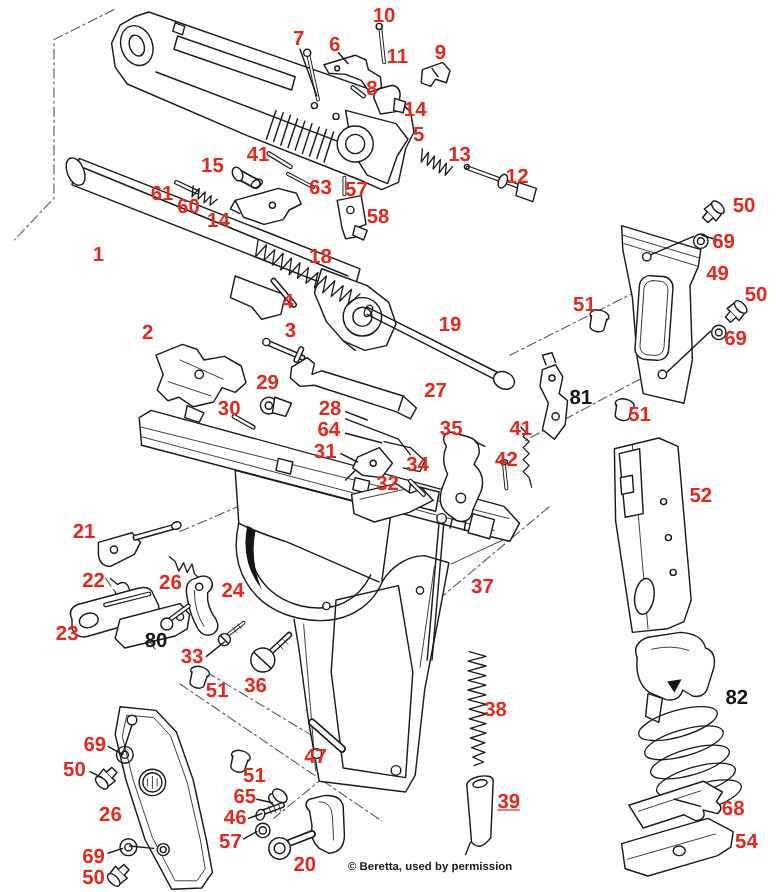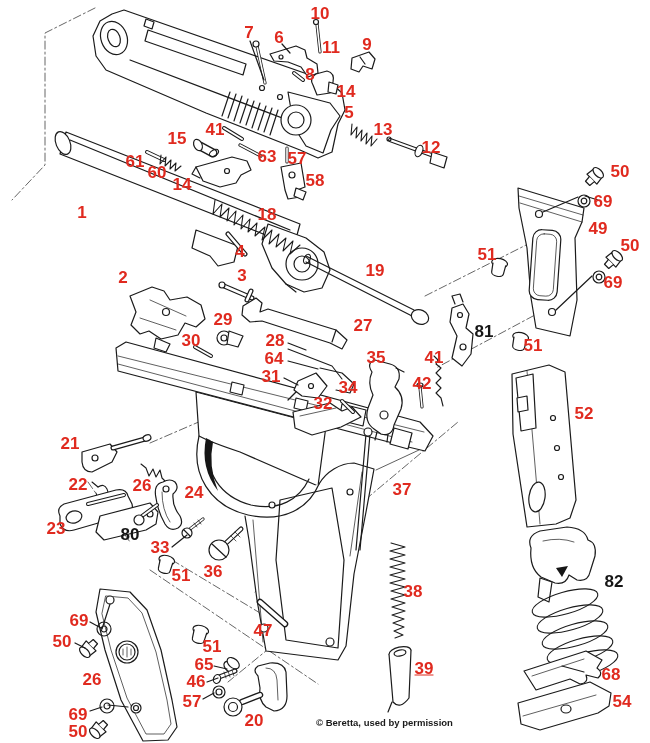--- a/index.html
+++ b/index.html
@@ -17,21 +17,21 @@
   svg .pa{stroke-width:5;} svg .pb{stroke:#fff;stroke-width:2.6;}
   svg .pa4{stroke-width:4;} svg .pb4{stroke:#fff;stroke-width:2;}
   svg .pa3{stroke-width:3.2;} svg .pb3{stroke:#fff;stroke-width:1.6;}
   svg .pa6{stroke-width:6.5;} svg .pb6{stroke:#fff;stroke-width:3.8;}
   svg .pa8{stroke-width:9;} svg .pb8{stroke:#fff;stroke-width:6;}
   svg .ser{stroke-width:1.8;}
   .callout-layer{position:absolute;left:0;top:0;width:100%;height:100%;}
   .callout{position:absolute;transform:translate(-50%,-50%);
     font-weight:700;font-size:17px;line-height:1;color:var(--red,#e02a1f);white-space:nowrap;}
   .callout.black{color:var(--black,#161616);}
-  .copyright{position:absolute;left:316px;top:717px;font-size:9.5px;font-weight:600;
+  .copyright{position:absolute;left:290px;top:717px;font-size:9.5px;font-weight:600;
     color:#1a1a1a;letter-spacing:0;}
 </style>
 </head>
 <body>
 
 <div class="stage">
 
 <svg class="artwork" width="650" height="743" viewBox="0 0 650 743">
   <defs>
     <pattern id="xh" width="5" height="5" patternUnits="userSpaceOnUse">

